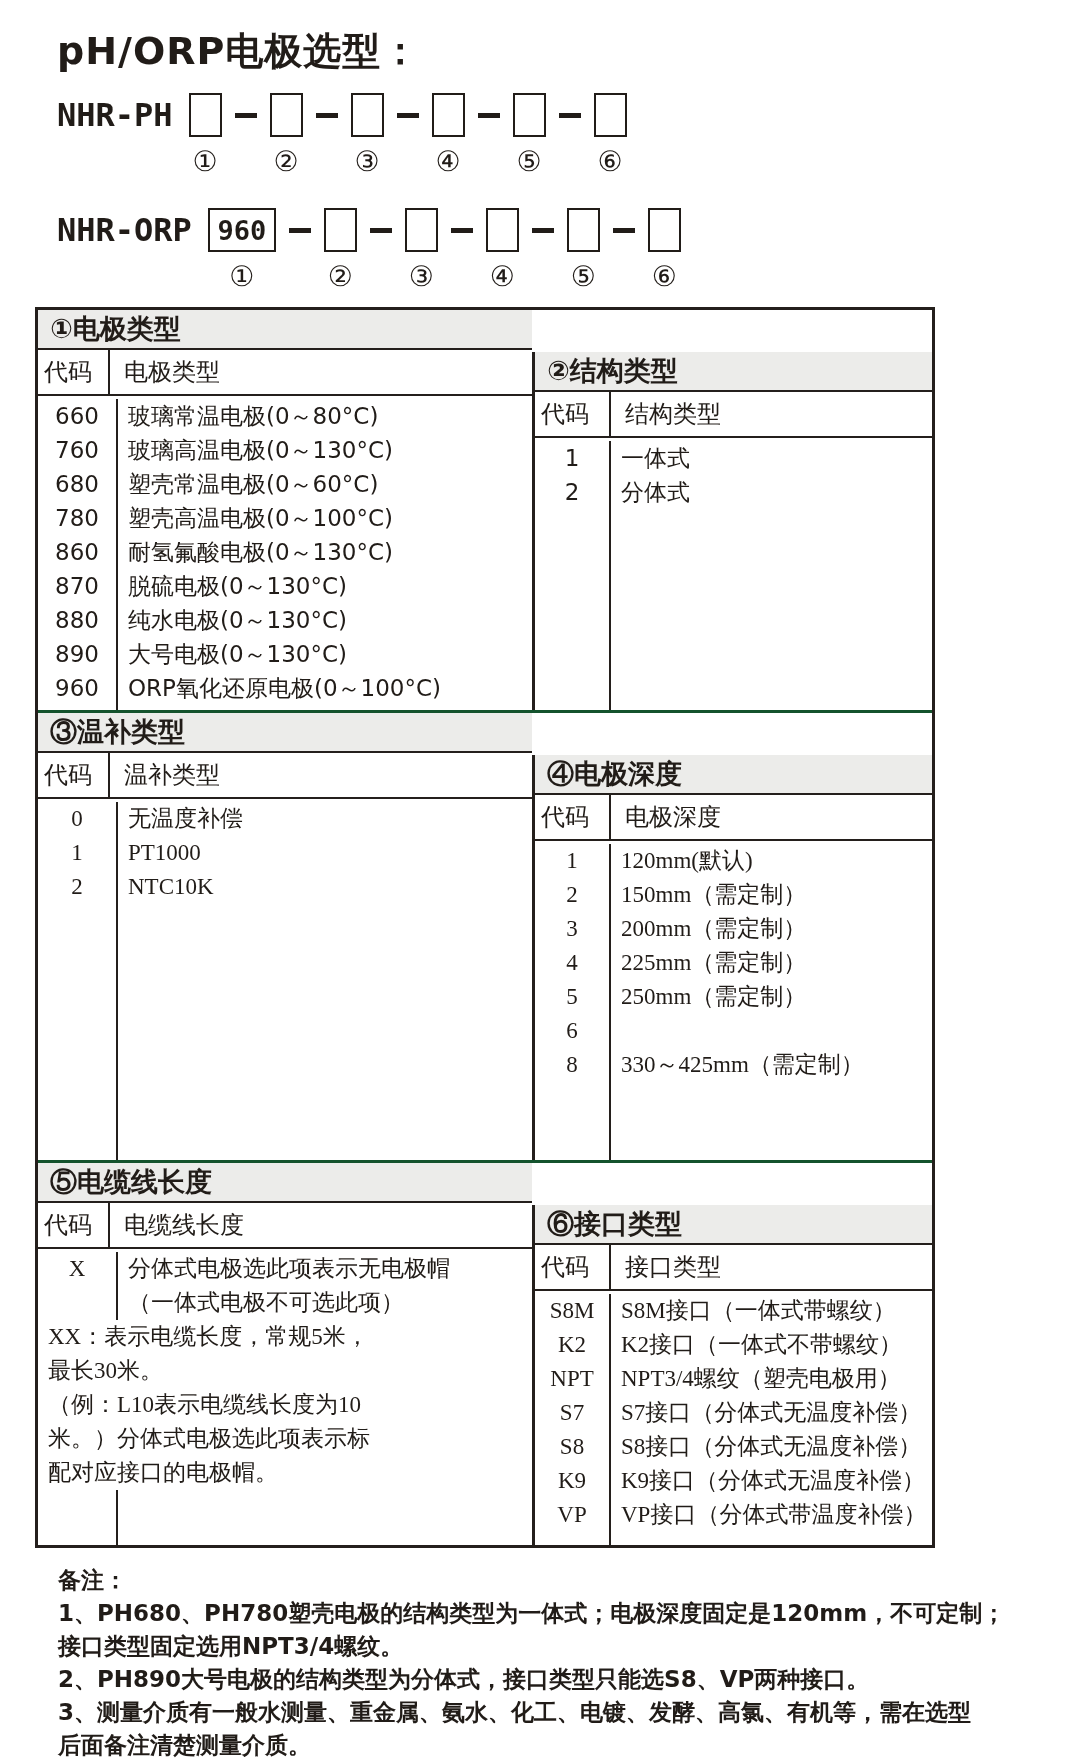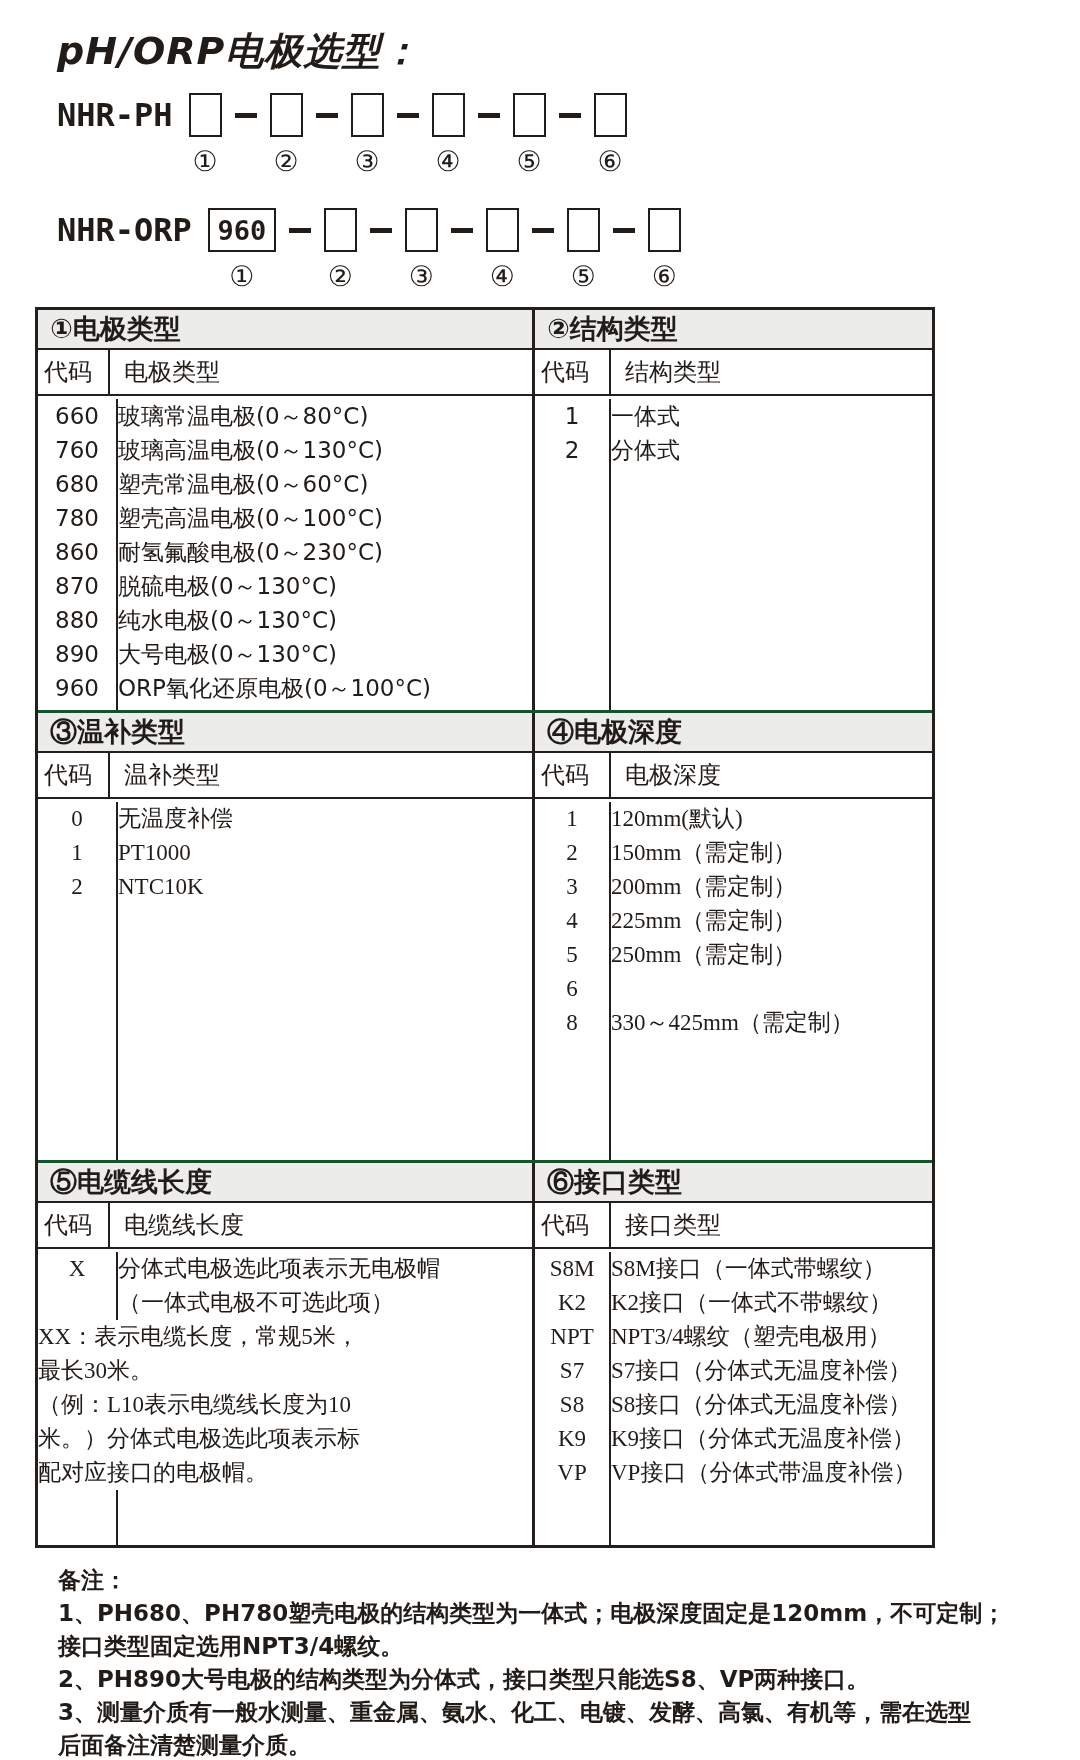--- a/index.html
+++ b/index.html
@@ -10,21 +10,20 @@
     background: #ffffff;
     color: #211c18;
     font-family: "DejaVu Sans", sans-serif;
     overflow: hidden;
   }
   .title {
     margin: 26px 0 0 57px;
     font-size: 38px;
     font-weight: bold;
     letter-spacing: 1px;
-    font-style: italic;
   }
   
   #models { margin: 16px 0 0 57px; }
   .model-row { display: flex; align-items: flex-start; }
   .model-row + .model-row { margin-top: 30px; }
   .model-prefix {
     font-family: "DejaVu Sans Mono", monospace;
     font-size: 32px; font-weight: bold;
     line-height: 44px;
     margin-right: 16px;
@@ -49,21 +48,21 @@
     margin: 14px 0 0 35px;
     border: 3px solid #241f1c;
   }
   .pair { display: flex; }
   .pair-top { border-top: 3px solid #14532d; font-family: Liberation Serif, serif; }
   .pair1 { height: 400px; }
   .pair2 { height: 450px; }
   .pair3 { height: 385px; }
   .half { display: flex; flex-direction: column; }
   .half.left { width: 494px; }
-  .half.right { flex: 1; border-left: 3px solid #241f1c; }
+  .half.right { flex: 1; border-left: 3px solid #241f1c; margin-top: 42px; }
   .band {
     height: 40px;
     background: #ececea;
     border-bottom: 2px solid #241f1c;
     font-size: 27px; font-weight: bold;
     display: flex; align-items: center;
     padding-left: 12px;
     flex-shrink: 0;
   }
   .hdr-row {
@@ -84,21 +83,21 @@
   .tbody-col { flex: 1; display: flex; flex-direction: column; font-size: 23px; padding-top: 3px; }
   .trow { display: flex; }
   .trow.fill { flex: 1; }
   .code-cell {
     width: 80px; flex-shrink: 0;
     border-right: 2px solid #241f1c;
     text-align: center;
     line-height: 34px;
   }
   .half.right .code-cell { width: 76px; }
-  .desc-cell { flex: 1; padding-left: 0; }
+  .desc-cell { flex: 1; padding-left: 10px; }
   .dline { line-height: 34px; white-space: nowrap; }
   
   #notes { margin: 16px 0 0 58px; font-size: 23px; font-weight: bold; width: 960px; }
   .note-line { line-height: 33px; white-space: nowrap; }
 </style>
 </head>
 <body>
 
 <div class="page">
   <div class="title">pH/ORP电极选型：</div>
@@ -221,21 +220,21 @@
             </div>
             <div class="trow">
               <div class="code-cell">780</div>
               <div class="desc-cell">
                 <div class="dline">塑壳高温电极(0～100°C)</div>
               </div>
             </div>
             <div class="trow">
               <div class="code-cell">860</div>
               <div class="desc-cell">
-                <div class="dline">耐氢氟酸电极(0～230°C)</div>
+                <div class="dline">耐氢氟酸电极(0～130°C)</div>
               </div>
             </div>
             <div class="trow">
               <div class="code-cell">870</div>
               <div class="desc-cell">
                 <div class="dline">脱硫电极(0～130°C)</div>
               </div>
             </div>
             <div class="trow">
               <div class="code-cell">880</div>

